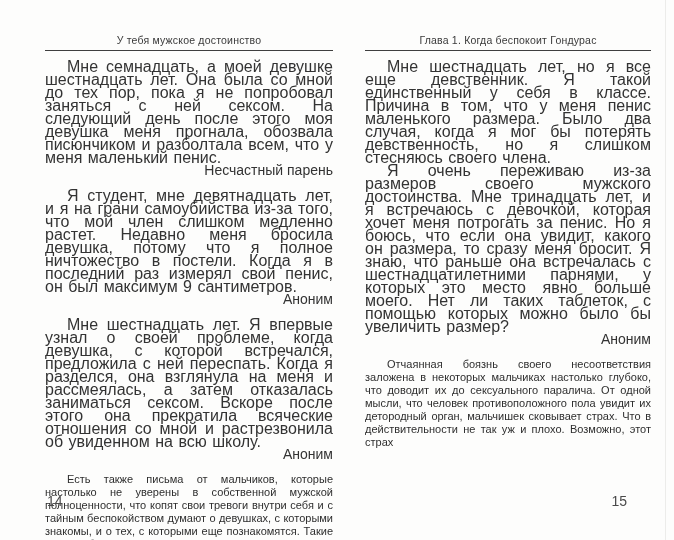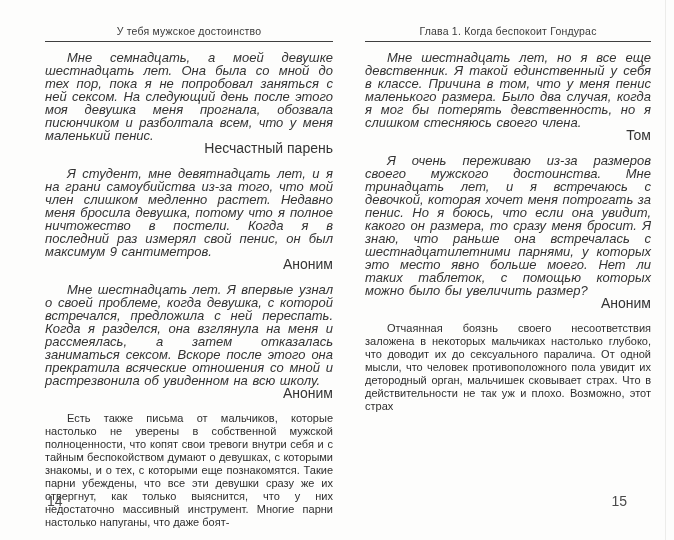--- a/index.html
+++ b/index.html
@@ -28,38 +28,37 @@
   }
   .page {
     position: absolute;
     top: 0;
     height: 540px;
   }
   .page-left  { left: 45px;  width: 288px; }
   .page-right { left: 365px; width: 286px; }
 
   .running-head {
-    padding-top: 25px;
+    padding-top: 34px;
     text-align: center;
     font-size: 10.5px;
     letter-spacing: 0.2px;
     color: #3a3a3a;
   }
   .header-rule {
     margin-top: 4px;
     border-bottom: 1.6px solid #3f3f3f;
     margin-bottom: 9px;
   }
 
   p { margin: 0; }
   .letter {
-    font-style: italic;
     text-align: justify;
     text-indent: 22px;
-    font-size: 13px;
+    font-size: 16px;
     line-height: 13px;
     word-spacing: 1px;
     color: #333;
   }
   .signature {
     text-align: right;
     font-size: 14px;
     line-height: 13px;
     margin-bottom: 12px;
     color: #333;
@@ -105,21 +104,20 @@
 
     <div class="page-number pn-left">14</div>
   </section>
 
   <section class="page page-right">
     <div class="running-head">Глава 1. Когда беспокоит Гондурас</div>
     <div class="header-rule"></div>
 
 
     <p class="letter">Мне шестнадцать лет, но я все еще девственник. Я такой единственный у себя в классе. Причина в том, что у меня пенис маленького размера. Было два случая, когда я мог бы потерять девственность, но я слишком стесняюсь своего члена.</p>
-    <p class="signature">Том</p>
 
     <p class="letter">Я очень переживаю из-за размеров своего мужского достоинства. Мне тринадцать лет, и я встречаюсь с девочкой, которая хочет меня потрогать за пенис. Но я боюсь, что если она увидит, какого он размера, то сразу меня бросит. Я знаю, что раньше она встречалась с шестнадцатилетними парнями, у которых это место явно больше моего. Нет ли таких таблеток, с помощью которых можно было бы увеличить размер?</p>
 
     <p class="signature">Аноним</p>
 
     <p class="body-text after-letters">Отчаянная боязнь своего несоответствия заложена в некоторых мальчиках настолько глубоко, что доводит их до сексуального паралича. От одной мысли, что человек противоположного пола увидит их детородный орган, мальчишек сковывает страх. Что в действительности не так уж и плохо. Возможно, этот страх</p>
 
     <div class="page-number pn-right">15</div>
   </section>
 

